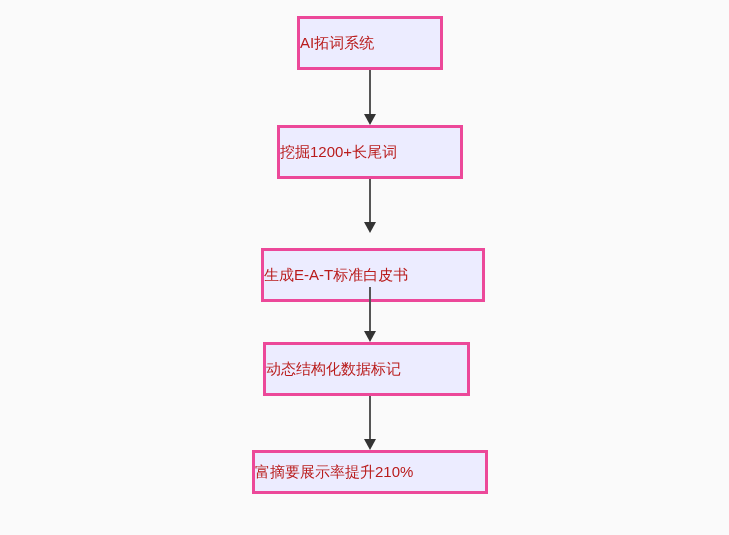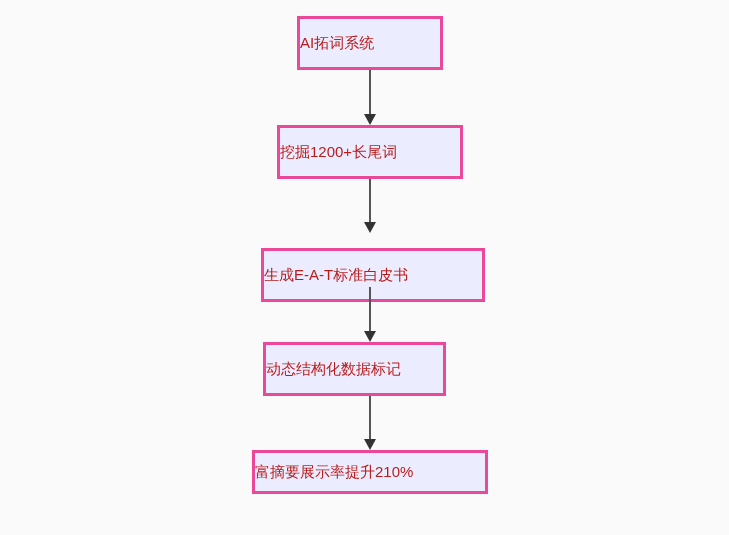--- a/index.html
+++ b/index.html
@@ -49,21 +49,21 @@
     height: 0;
     border-left: 6px solid transparent;
     border-right: 6px solid transparent;
     border-top: 11px solid #333333;
   }
 
   
   #node-0 { left: 297px; top: 16px;  width: 146px; height: 54px; }
   #node-1 { left: 277px; top: 125px; width: 186px; height: 54px; }
   #node-2 { left: 261px; top: 233px; width: 224px; height: 54px; margin-top: 15px; }
-  #node-3 { left: 263px; top: 342px; width: 183px; height: 54px; }
+  #node-3 { left: 263px; top: 342px; width: 207px; height: 54px; }
   #node-4 { left: 252px; top: 450px; width: 236px; height: 44px; }
 
   
   #edge-0 { left: 370px; top: 70px;  height: 55px; }
   #edge-1 { left: 370px; top: 179px; height: 54px; }
   #edge-2 { left: 370px; top: 287px; height: 55px; }
   #edge-3 { left: 370px; top: 396px; height: 54px; }
   #edge-0 .line { height: 44px; }
   #edge-1 .line { height: 43px; }
   #edge-2 .line { height: 44px; }

